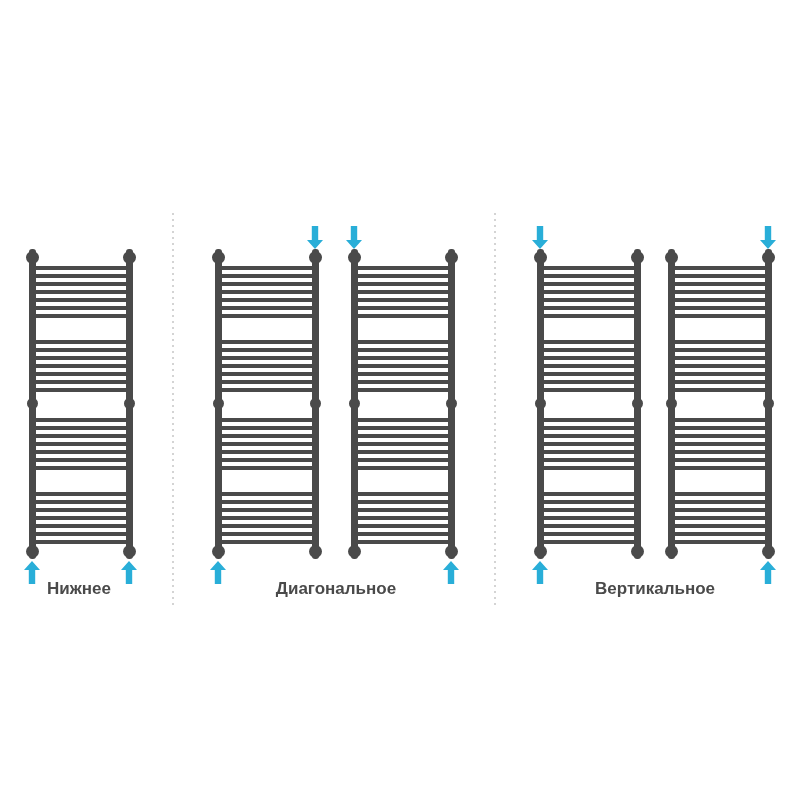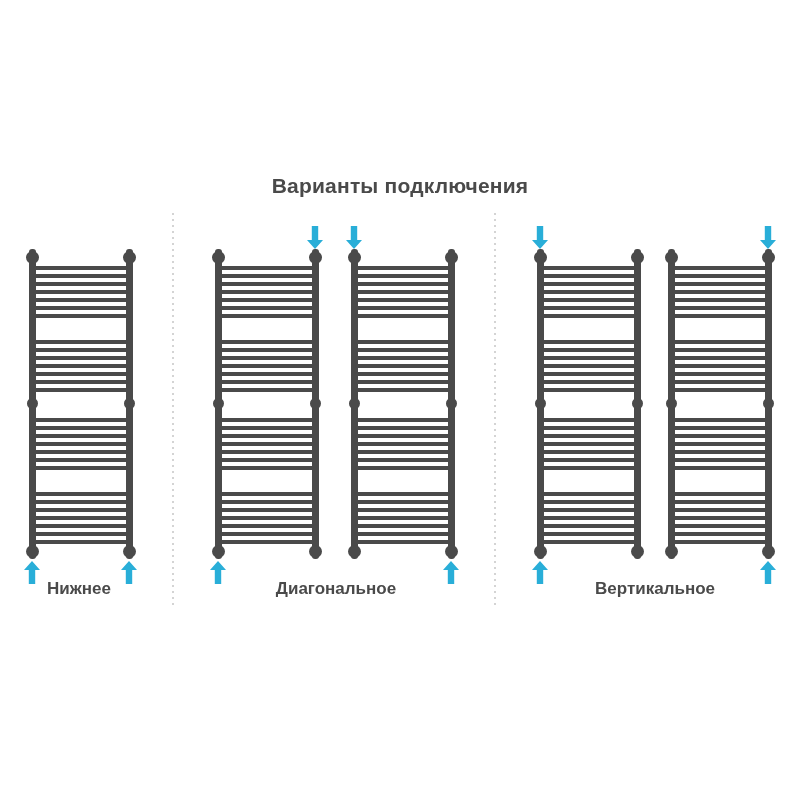--- a/index.html
+++ b/index.html
@@ -61,21 +61,20 @@
   .arrow{
     position:absolute;
     width:16px;height:23px;
   }
 </style>
 </head>
 <body>
 
 <div id="canvas">
 
-  <div class="page-title">Варианты подключения</div>
 
   <div class="separator sep-0"></div>
   <div class="separator sep-1"></div>
 
   <div id="radiators">
       <div class="rail" style="left: 28.5px; top: 249px; width: 7px; height: 310px;"></div>
       <div class="rail" style="left: 125.5px; top: 249px; width: 7px; height: 310px;"></div>
       <div class="bar" style="left: 33px; top: 266px; width: 95px; height: 4px;"></div>
       <div class="bar" style="left: 33px; top: 274px; width: 95px; height: 4px;"></div>
       <div class="bar" style="left: 33px; top: 282px; width: 95px; height: 4px;"></div>

